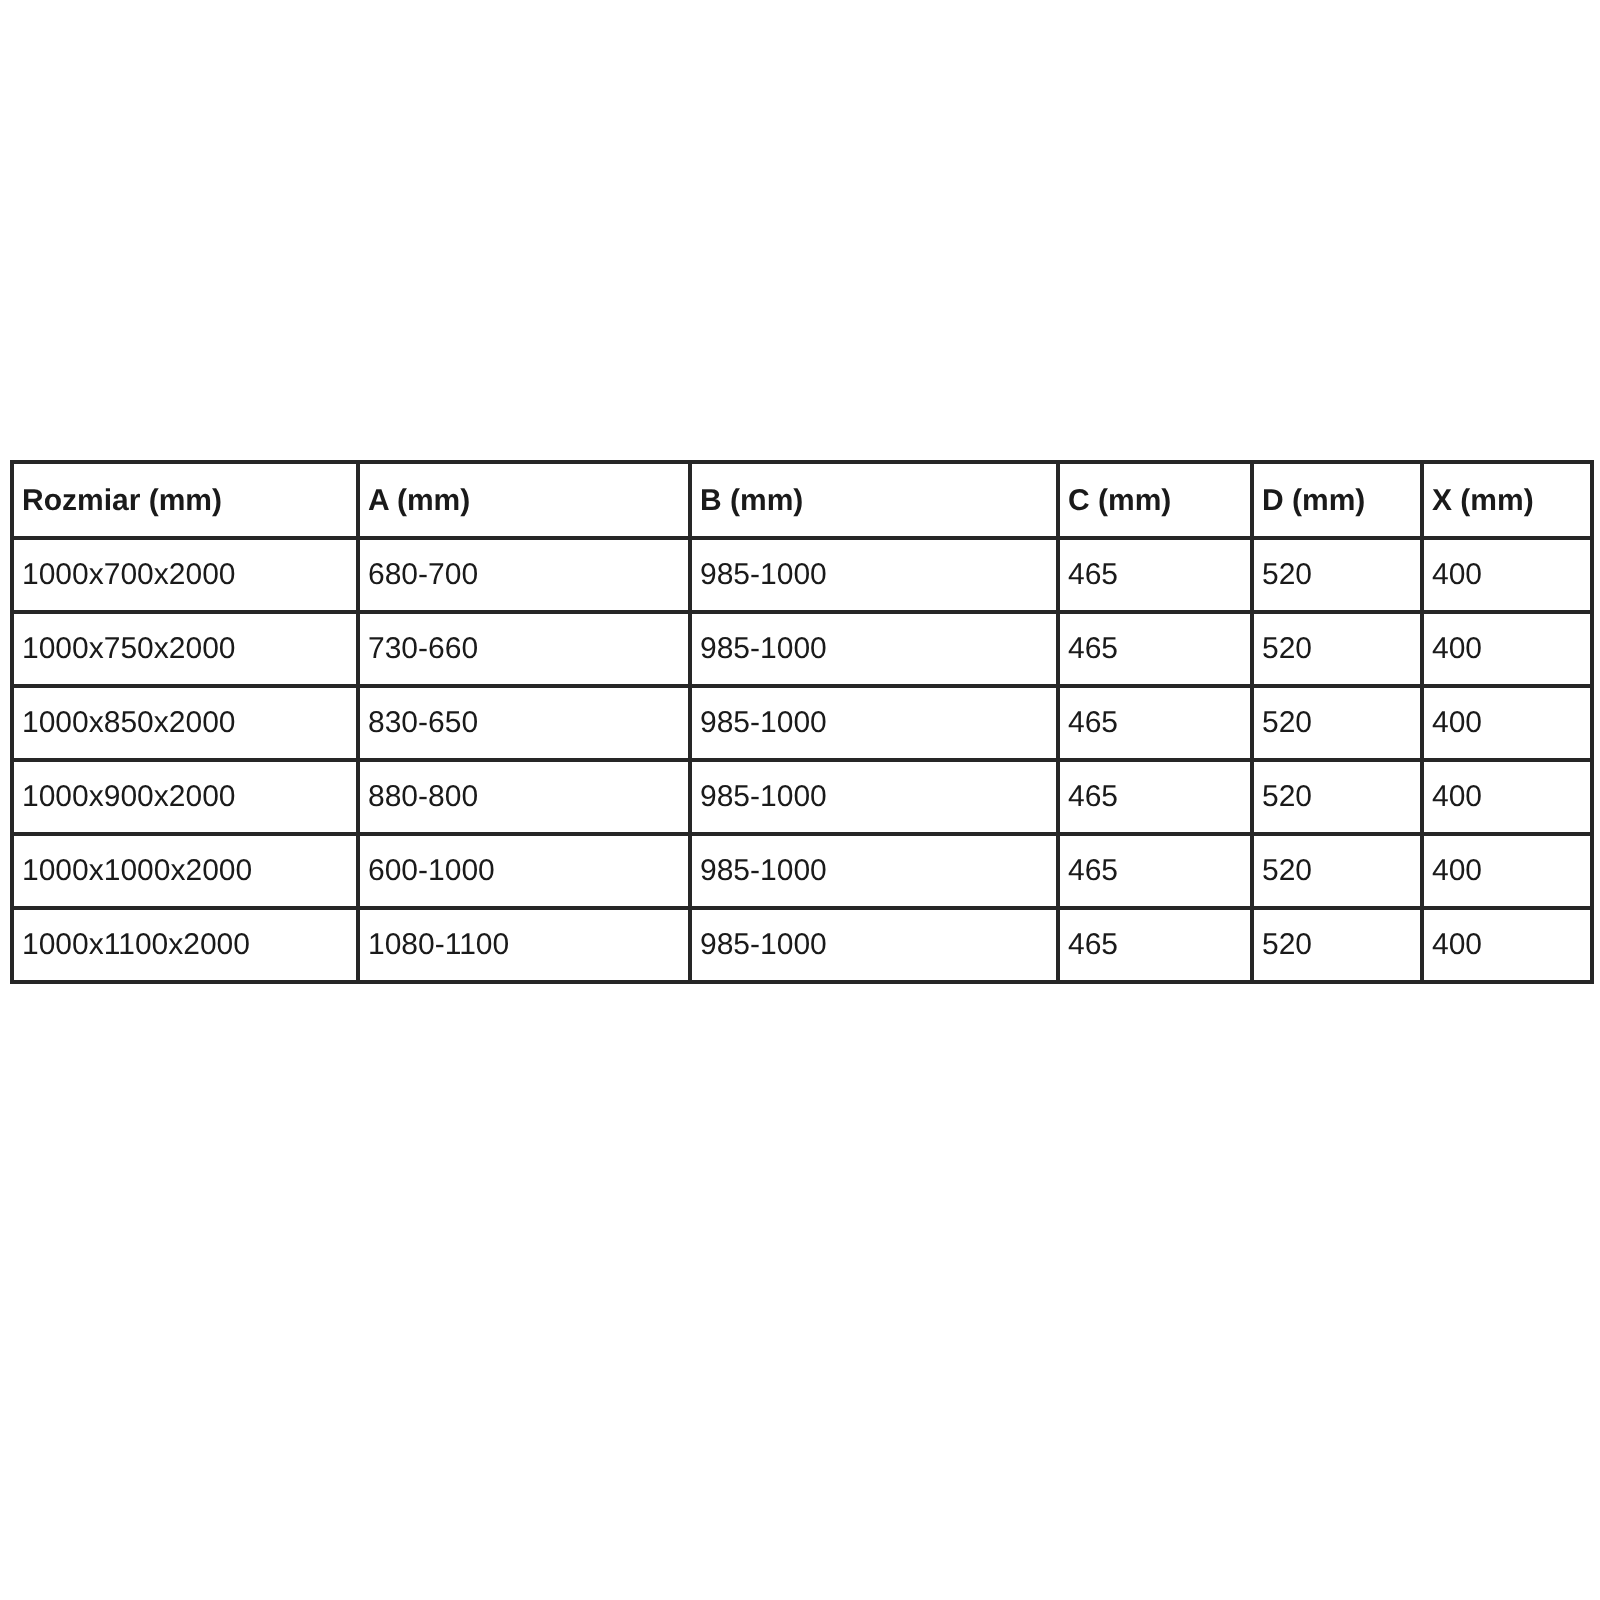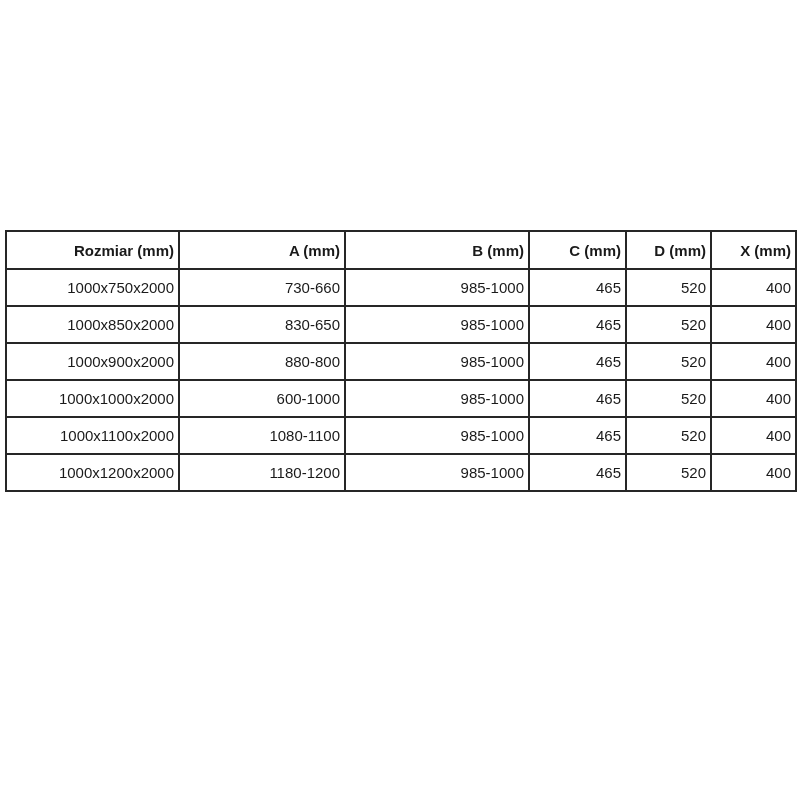--- a/index.html
+++ b/index.html
@@ -25,21 +25,21 @@
     left:5px;
     top:230px;
     width:790px;
     border-collapse:collapse;
     table-layout:fixed;
     color:var(--text-color);
   }
   table.spec-table th,
   table.spec-table td{
     border:2px solid var(--border-color);
-    text-align:right;
+    text-align:left;
     vertical-align:middle;
     padding:0 4px;
     font-size:15px;
     line-height:1;
     overflow:hidden;
     white-space:nowrap;
     background:var(--bg-color);
   }
   table.spec-table thead tr{ height:38px; }
   table.spec-table tbody tr{ height:37px; }
@@ -62,20 +62,28 @@
       <tr>
           <th>Rozmiar (mm)</th>
           <th>A (mm)</th>
           <th>B (mm)</th>
           <th>C (mm)</th>
           <th>D (mm)</th>
           <th>X (mm)</th>
         </tr>
     </thead>
     <tbody>
+        <tr>
+          <td>1000x700x2000</td>
+          <td>680-700</td>
+          <td>985-1000</td>
+          <td>465</td>
+          <td>520</td>
+          <td>400</td>
+        </tr>
         <tr>
           <td>1000x750x2000</td>
           <td>730-660</td>
           <td>985-1000</td>
           <td>465</td>
           <td>520</td>
           <td>400</td>
         </tr>
         <tr>
           <td>1000x850x2000</td>
@@ -102,23 +110,15 @@
           <td>400</td>
         </tr>
         <tr>
           <td>1000x1100x2000</td>
           <td>1080-1100</td>
           <td>985-1000</td>
           <td>465</td>
           <td>520</td>
           <td>400</td>
         </tr>
-        <tr>
-          <td>1000x1200x2000</td>
-          <td>1180-1200</td>
-          <td>985-1000</td>
-          <td>465</td>
-          <td>520</td>
-          <td>400</td>
-        </tr>
       </tbody>
   </table>
 </div>
 
 </body></html>

